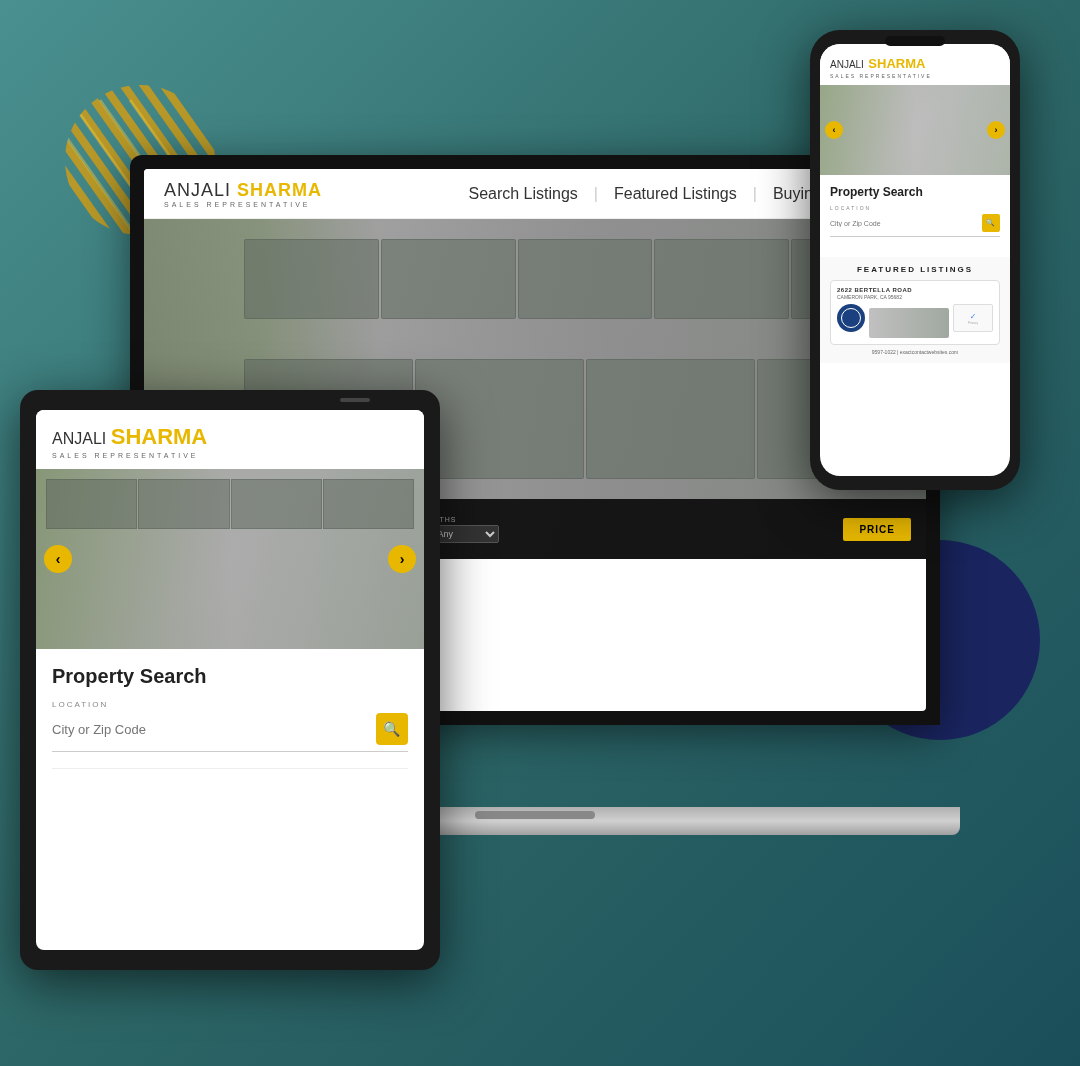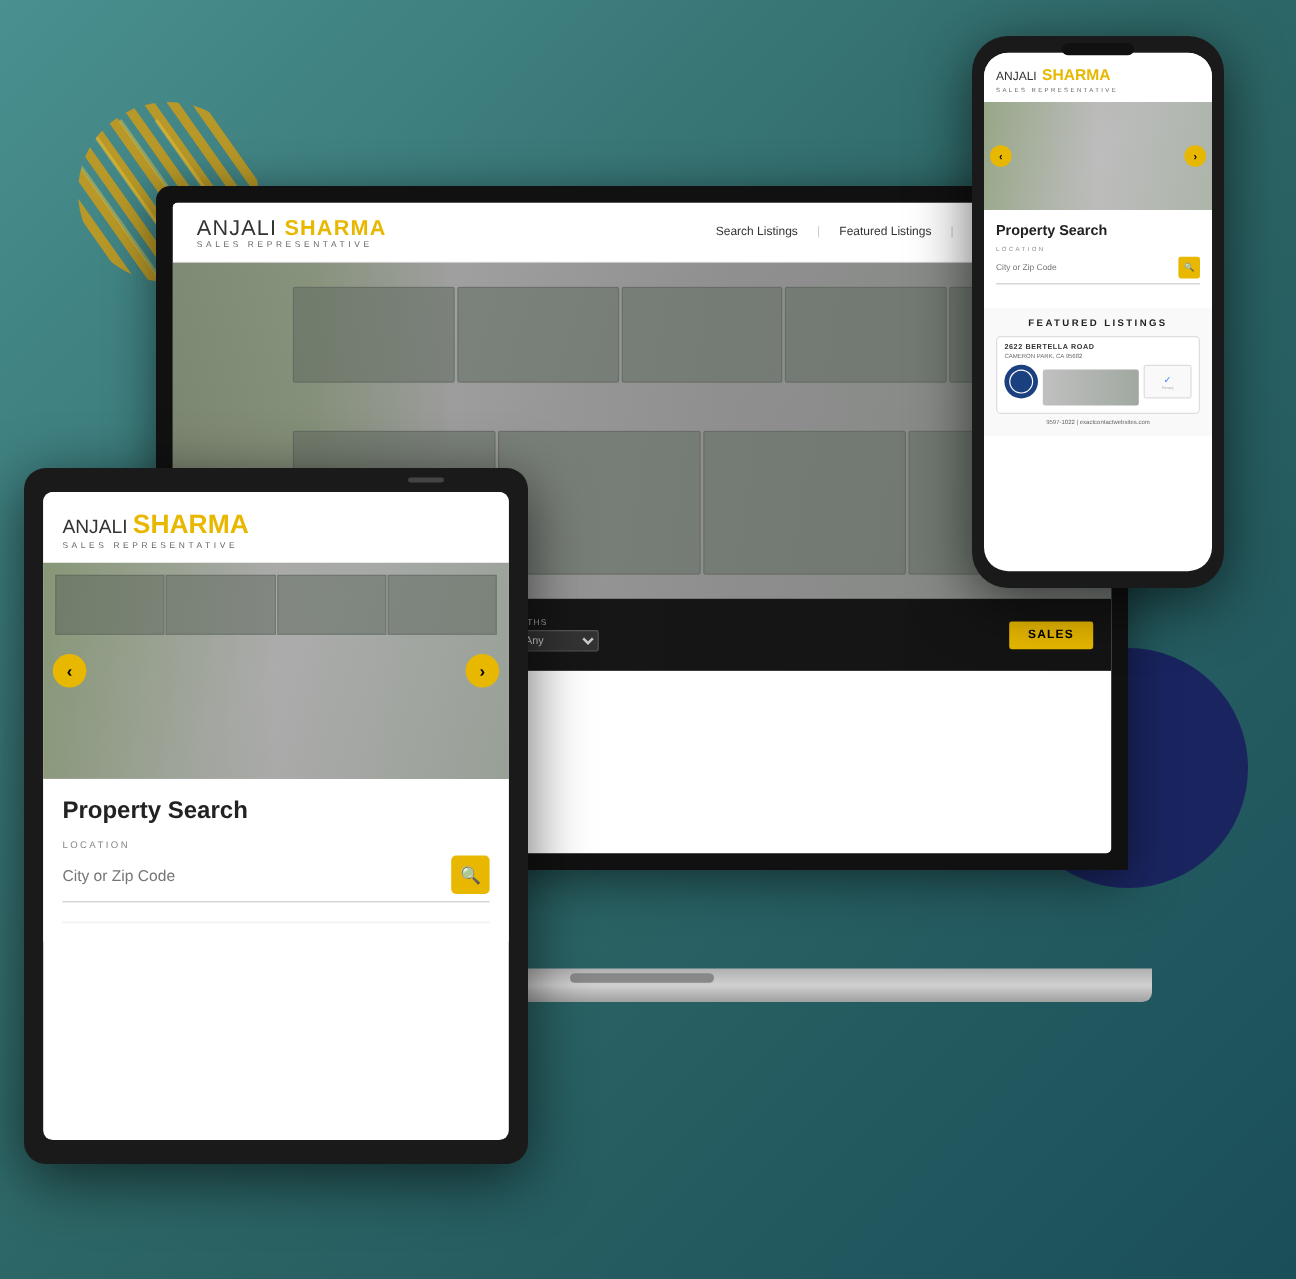--- a/index.html
+++ b/index.html
@@ -120,21 +120,21 @@
     .site-logo .brand-sub {
       display: block;
       font-size: 7px;
       letter-spacing: 3px;
       color: #666;
       font-weight: 400;
     }
     .site-nav {
       display: flex;
       gap: 16px;
-      font-size: 10px;
+      font-size: 16px;
       color: #333;
     }
     .site-nav span {
       cursor: pointer;
     }
     .site-nav .divider {
       color: #ccc;
     }
     .hero-section {
       position: relative;
@@ -630,21 +630,21 @@
               <option>1+</option><option>2+</option><option>3+</option><option>4+</option>
             </select>
           </div>
           <div class="search-field-group">
             <span class="search-field-label">BATHS</span>
             <select class="search-select">
               <option>Any</option>
               <option>1+</option><option>2+</option><option>3+</option>
             </select>
           </div>
-          <button class="search-btn">SALES</button>
+          <button class="search-btn">PRICE</button>
         </div>
       </div>
 
       <div style="height:40px; background:#fff;"></div>
     </div>
   </div>
   <div class="laptop-base"></div>
 </div>
 
 <div class="tablet-wrapper">

